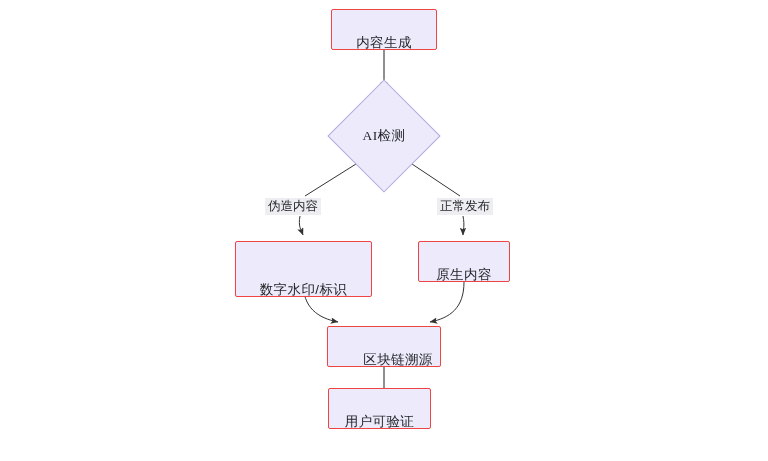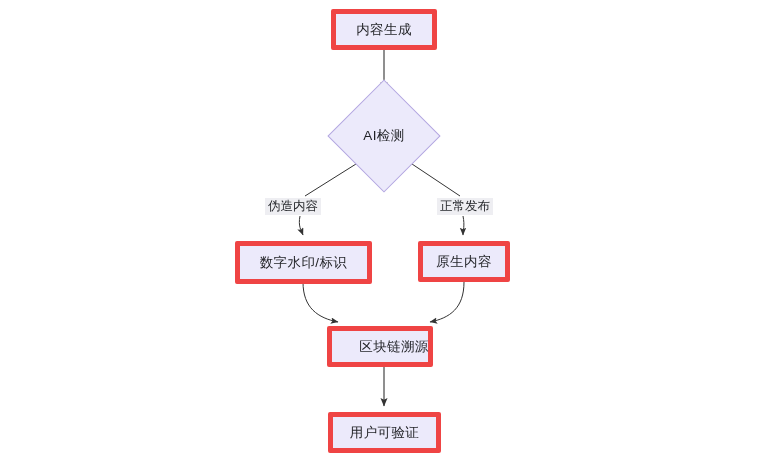--- a/index.html
+++ b/index.html
@@ -24,24 +24,24 @@
     position: absolute;
     left: 0;
     top: 0;
     width: 768px;
     height: 461px;
   }
   .node {
     position: absolute;
     box-sizing: border-box;
     background: #ECEAFB;
-    border: 5px solid #ef4444;
+    border: 1px solid #ef4444;
     border-radius: 2px;
     display: flex;
-    align-items: center;
+    align-items: flex-end;
     justify-content: center;
   }
   .node-label {
     font-size: 13.5px;
     color: #1f2024;
     line-height: 1;
     letter-spacing: 0.4px;
     white-space: nowrap;
     user-select: none;
   }
@@ -59,20 +59,21 @@
     position: absolute;
     width: 112px;
     height: 80px;
     display: flex;
     align-items: center;
     justify-content: center;
   }
   .diamond-wrap .node-label {
     position: relative;
     z-index: 2;
+    font-family: Liberation Serif, serif;
   }
   .edge-label {
     position: absolute;
     font-size: 12.5px;
     color: #26282c;
     background: #EEEEF2;
     padding: 1px 3px;
     line-height: 1.2;
     white-space: nowrap;
     user-select: none;
@@ -111,29 +112,29 @@
 
   <div class="diamond-wrap" style="left:328px; top:96px;">
     <div class="node-diamond" style="left:16px; top:0px;"></div>
     <span class="node-label">AI检测</span>
   </div>
 
   <span class="edge-label" style="left:265px; top:198px;">伪造内容</span>
 
   <span class="edge-label" style="left:437px; top:198px;">正常发布</span>
 
-  <div class="node" style="left:235px; top:241px; width:137px; height:43px;">
+  <div class="node" style="left:235px; top:241px; width:137px; height:56px;">
     <span class="node-label">数字水印/标识</span>
   </div>
 
   <div class="node" style="left:418px; top:241px; width:92px; height:41px;">
     <span class="node-label">原生内容</span>
   </div>
 
-  <div class="node" style="left:327px; top:326px; width:106px; height:41px;padding-left:28px;">
+  <div class="node" style="left:327px; top:326px; width:114px; height:41px;padding-left:28px;">
     <span class="node-label">区块链溯源</span>
   </div>
 
-  <div class="node" style="left:328px; top:412px; width:113px; height:41px;">
+  <div class="node" style="left:328px; top:388px; width:103px; height:41px;">
     <span class="node-label">用户可验证</span>
   </div>
 
 </div>
 
 </body></html>

